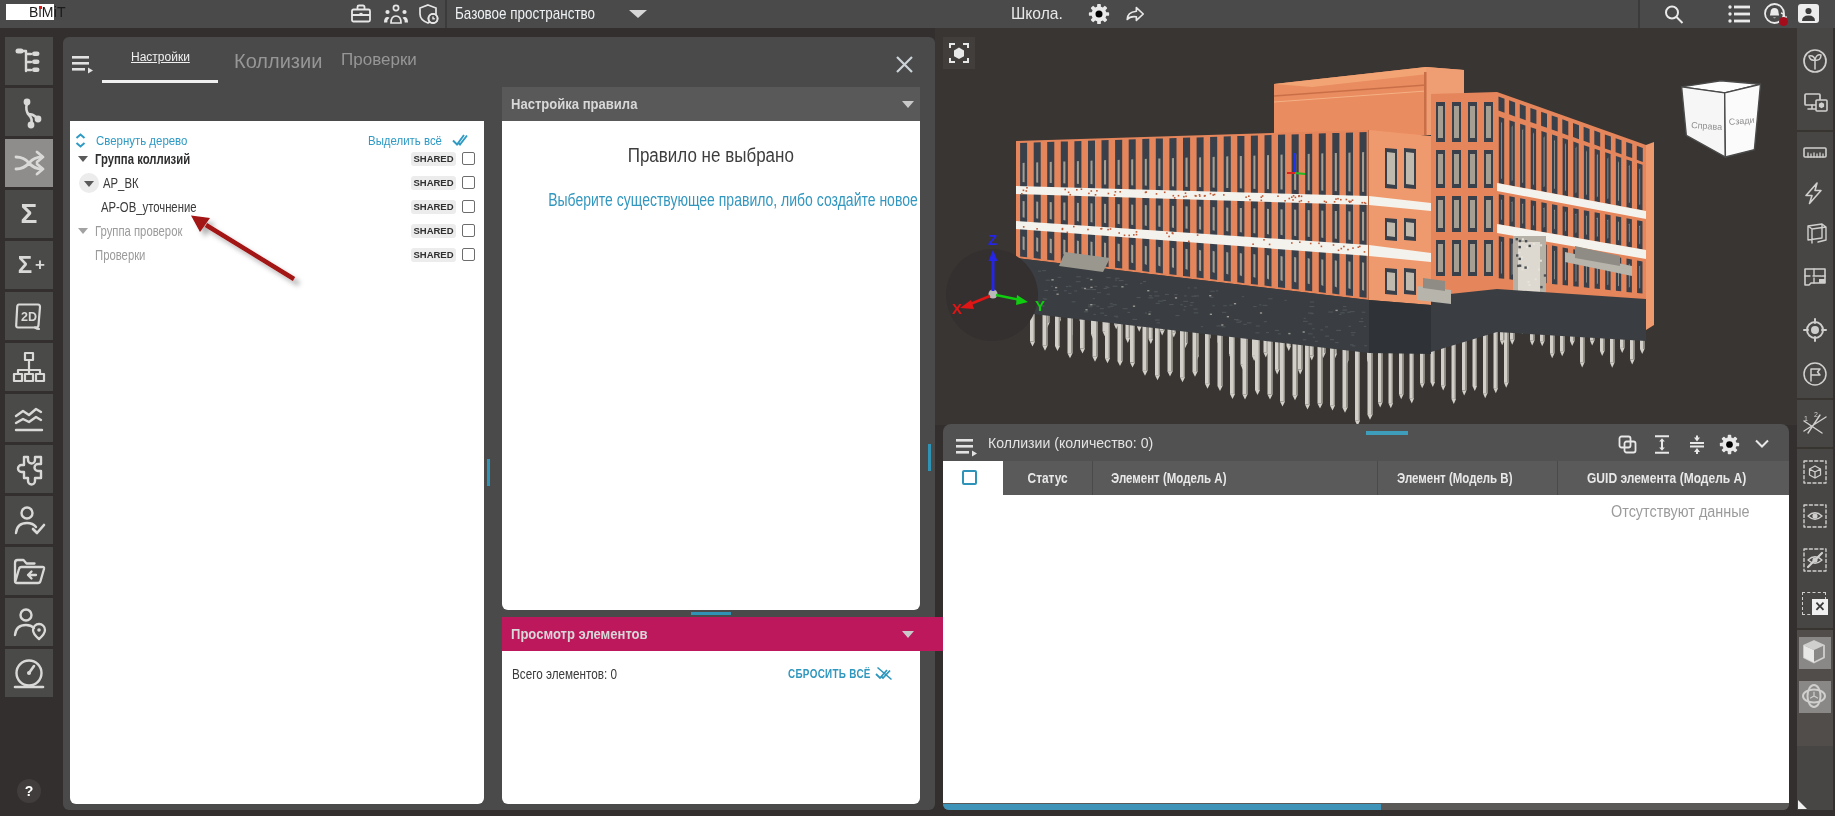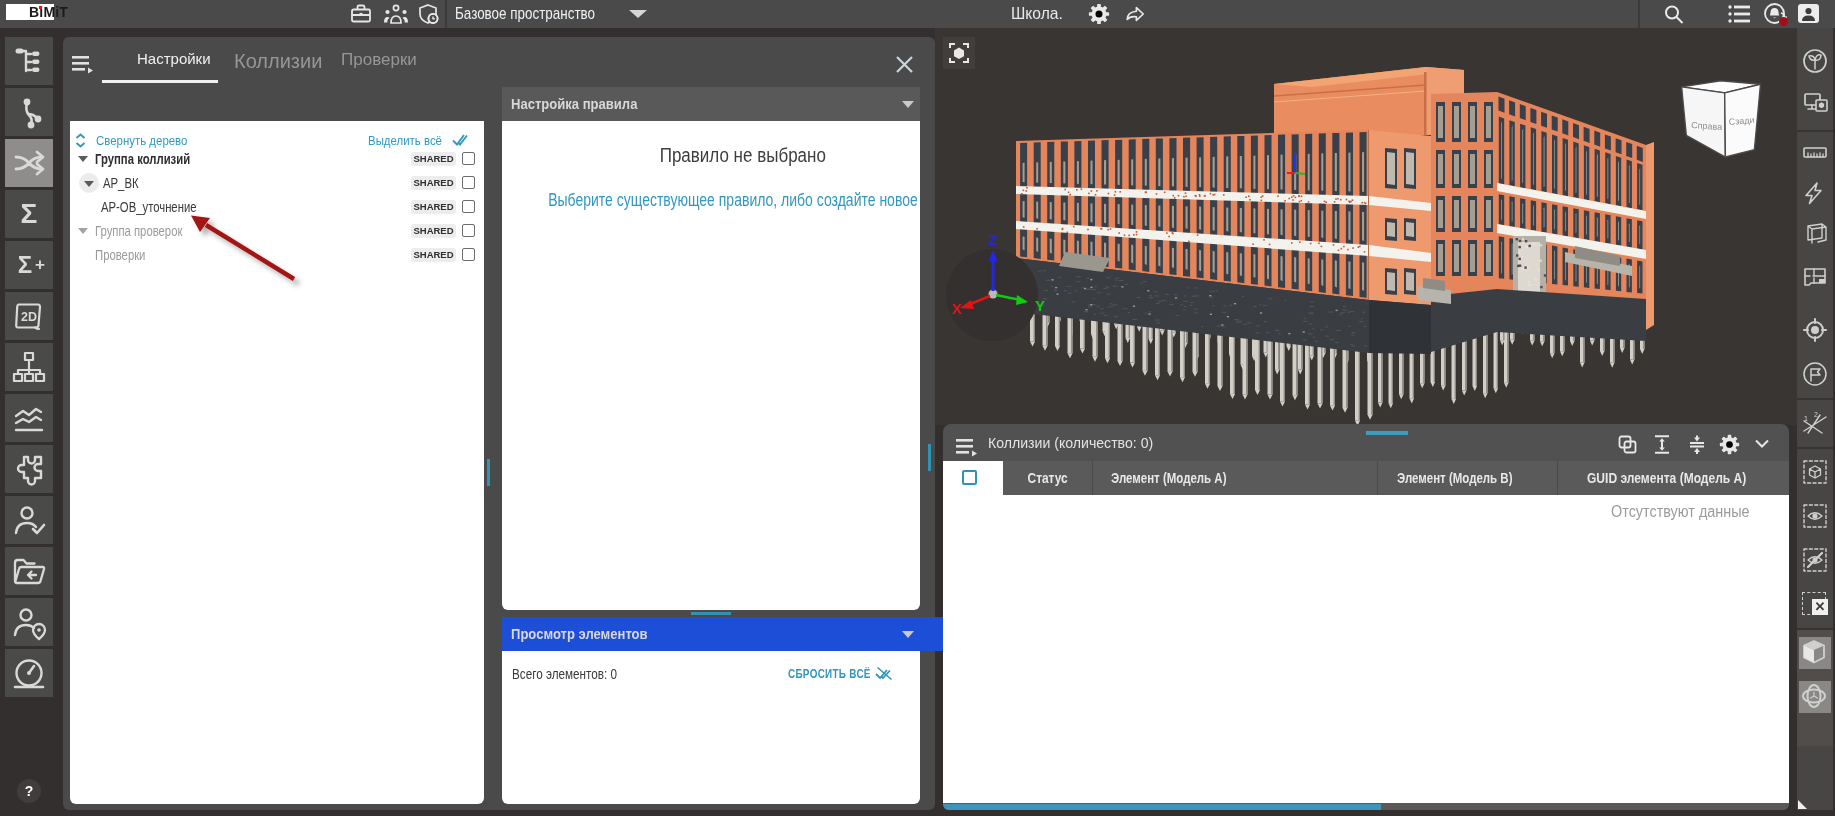--- a/index.html
+++ b/index.html
@@ -1,19 +1,19 @@
 <!DOCTYPE html>
 <html><head><meta charset="utf-8"><style>
 *{margin:0;padding:0;box-sizing:border-box;}
 html,body{width:1835px;height:816px;overflow:hidden;font-family:"Liberation Sans",sans-serif;}
 body{background:#332f2e;position:relative;}
 .abs{position:absolute;}
 </style></head><body>
 <div class="abs" style="left:0;top:0;width:1835px;height:28px;background:#4a4a4a;">
-<div class="abs" style="left:6px;top:4px;width:48px;height:16px;background:#fff;color:#1b1b1b;font-weight:bold;font-size:14px;text-align:center;line-height:16px;letter-spacing:0.2px;padding-left:23px;">BiM<span style="color:#1b1b1b;">i</span>T<div class="abs" style="left:32.5px;top:1.5px;width:3px;height:3px;background:#e01818;"></div></div>
+<div class="abs" style="left:6px;top:4px;width:48px;height:16px;background:#fff;color:#1b1b1b;font-weight:normal;font-size:14px;text-align:center;line-height:16px;letter-spacing:0.2px;padding-left:23px;">BiM<span style="color:#1b1b1b;">i</span>T<div class="abs" style="left:32.5px;top:1.5px;width:3px;height:3px;background:#e01818;"></div></div>
 <svg class="abs" style="left:349px;top:2px;" width="24" height="24" viewBox="0 0 24 24" fill="none" stroke="#e6e6e6" stroke-width="1.8">
       <rect x="3" y="7.5" width="18" height="12" rx="1.5"></rect>
       <path d="M8.5 7.5 v-2.5 a1.5 1.5 0 0 1 1.5 -1.5 h4 a1.5 1.5 0 0 1 1.5 1.5 v2.5 M3 13 h18"></path>
       <path d="M10.5 12 h3" stroke-width="2.2"></path>
     </svg>
 <svg class="abs" style="left:383px;top:3px;" width="26" height="23" viewBox="0 0 26 23" fill="#e6e6e6">
       <circle cx="13" cy="5" r="2.6" fill="none" stroke="#e6e6e6" stroke-width="1.7"></circle>
       <path d="M8 20 q0 -7 5 -7 q5 0 5 7 z" fill="none" stroke="#e6e6e6" stroke-width="1.7"></path>
       <circle cx="4.5" cy="9" r="2.1"></circle>
       <path d="M1 19.5 q0 -6 4 -5.5 l1.5 0.8 q-2.5 1.8 -2.2 4.7 z"></path>
@@ -139,21 +139,21 @@
       <path d="M10 38 h28" stroke-width="2.6"></path>
     </svg></div>
 <div class="abs" style="left:17px;top:779px;width:24px;height:24px;border-radius:50%;background:#413d3c;color:#fff;font-weight:bold;font-size:14px;text-align:center;line-height:24px;">?</div>
 <div class="abs" style="left:63px;top:37px;width:872px;height:773px;background:#4a4a4a;border-radius:6px;">
 <svg class="abs" style="left:9px;top:18px;" width="22" height="20" viewBox="0 0 22 20" fill="#e2e2e2">
       <rect x="0" y="1" width="17" height="2.6"></rect>
       <rect x="0" y="7" width="17" height="2.6"></rect>
       <rect x="0" y="13" width="13" height="2.6"></rect>
       <polygon points="16,12.5 21,15.5 16,18.5"></polygon>
     </svg>
-<div class="abs" style="left:74px;top:13px;font-size:15px;color:#f0f0f0;">Настройки</div>
+<div class="abs" style="left:68px;top:13px;font-size:12px;color:#f0f0f0;text-decoration:underline;">Настройки</div>
 <div class="abs" style="left:39px;top:43px;width:116px;height:2.6px;background:#f0f0f0;"></div>
 <div class="abs" style="left:171px;top:13px;font-size:20px;color:#969696;">Коллизии</div>
 <div class="abs" style="left:278px;top:13px;font-size:17px;color:#969696;">Проверки</div>
 <svg class="abs" style="left:833px;top:19px;" width="17" height="17" viewBox="0 0 17 17" stroke="#ccd4d8" stroke-width="2.2">
       <path d="M1 1 L16 16 M16 1 L1 16"></path>
     </svg>
 <div class="abs" style="left:7px;top:84px;width:414px;height:683px;background:#fff;border-radius:0 0 6px 6px;">
 <svg class="abs" style="left:5px;top:12px;" width="11" height="15" viewBox="0 0 11 15" fill="none" stroke="#2f9ac4" stroke-width="2">
         <path d="M1.5 5 L5.5 1.5 L9.5 5 M1.5 10 L5.5 13.5 L9.5 10"></path>
       </svg>
@@ -191,25 +191,25 @@
           <line x1="119" y1="73" x2="31" y2="19" stroke="#a31212" stroke-width="4.4"></line>
           <polygon points="16,9.5 35,12 25,26 " fill="#a31212"></polygon>
         </g>
       </svg>
 </div>
 <div class="abs" style="left:439px;top:50px;width:418px;height:34px;background:#595959;text-align:right;">
 <div class="abs" style="left:9px;top:8px;font-size:15px;font-weight:bold;color:#d8d8d8;transform:scaleX(0.87);transform-origin:left center;white-space:nowrap;">Настройка правила</div>
 <div class="abs" style="left:400px;top:14px;width:0;height:0;border-left:6px solid transparent;border-right:6px solid transparent;border-top:7px solid #c9c9c9;"></div>
 </div>
 <div class="abs" style="left:439px;top:84px;width:418px;height:489px;background:#fff;border-radius:0 0 6px 6px;">
-<div class="abs" style="left:0;top:23px;width:418px;text-align:center;font-size:20px;color:#3e3e3e;margin-left:32px;"><span style="display:inline-block;transform:scaleX(0.85);white-space:nowrap;">Правило не выбрано</span></div>
+<div class="abs" style="left:0;top:23px;width:418px;text-align:center;font-size:20px;color:#3e3e3e;"><span style="display:inline-block;transform:scaleX(0.85);white-space:nowrap;">Правило не выбрано</span></div>
 <div class="abs" style="left:0;top:69px;width:418px;text-align:center;font-size:17.5px;color:#3297bf;"><span style="display:inline-block;transform:scaleX(0.80);white-space:nowrap;">Выберите существующее правило, либо создайте новое</span></div>
 </div>
 <div class="abs" style="left:628px;top:575px;width:40px;height:3px;background:#2f93b5;"></div>
-<div class="abs" style="left:439px;top:580px;width:487px;height:34px;background:#1d4ed8;">
+<div class="abs" style="left:439px;top:580px;width:487px;height:34px;background:#be185d;">
 <div class="abs" style="left:9px;top:8px;font-size:15px;font-weight:bold;color:#d8d8d8;transform:scaleX(0.87);transform-origin:left center;white-space:nowrap;">Просмотр элементов</div>
 <div class="abs" style="left:400px;top:14px;width:0;height:0;border-left:6px solid transparent;border-right:6px solid transparent;border-top:7px solid #c9c9c9;"></div>
 </div>
 <div class="abs" style="left:439px;top:614px;width:418px;height:153px;background:#fff;border-radius:0 0 6px 6px;">
 <div class="abs" style="left:10px;top:14px;font-size:15px;color:#3a3a3a;transform:scaleX(0.78);transform-origin:left center;white-space:nowrap;">Всего элементов: 0</div>
 <div class="abs" style="left:286px;top:16px;font-size:12.5px;font-weight:bold;letter-spacing:0.4px;white-space:nowrap;color:#2f97be;transform:scaleX(0.79);transform-origin:left center;">СБРОСИТЬ ВСЁ</div>
 <svg class="abs" style="left:371px;top:15px;" width="21" height="15" viewBox="0 0 21 15" fill="none" stroke="#2f97be" stroke-width="1.8">
         <path d="M3 8 l4 4 L14 4 M8.5 10.5 l1.5 1.5 L17 4.5"></path>
         <path d="M4.5 1.5 L18.5 13.5" stroke-width="1.6"></path>
       </svg>

